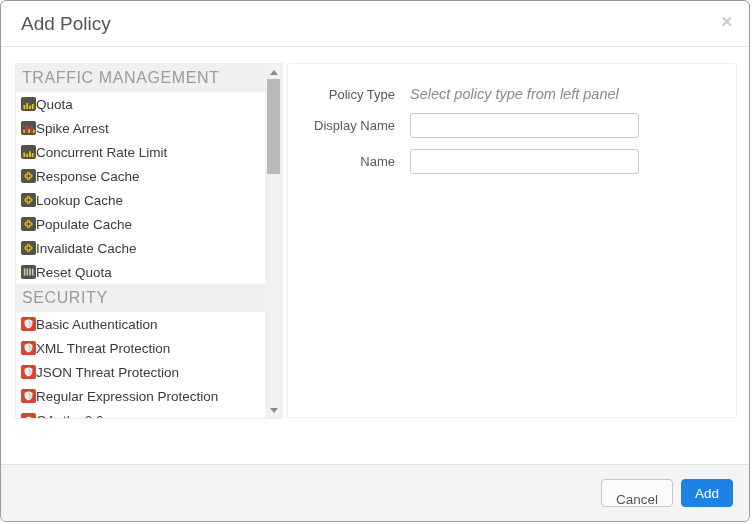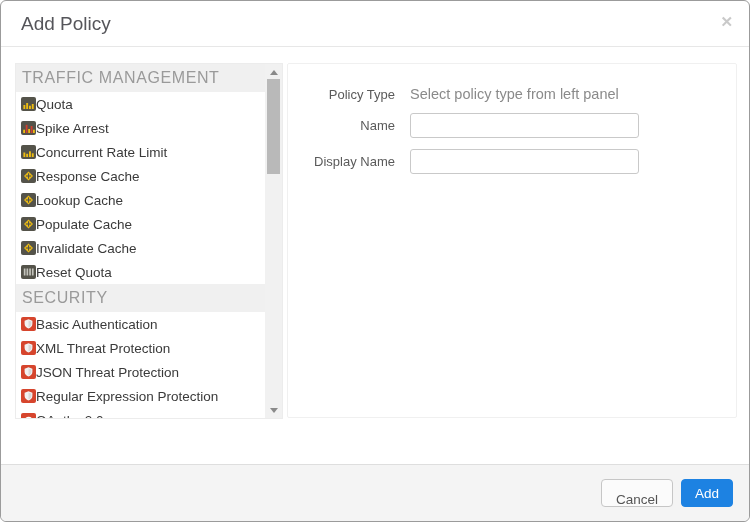--- a/index.html
+++ b/index.html
@@ -36,21 +36,21 @@
   .tri-up{width:0;height:0;border-left:4px solid transparent;border-right:4px solid transparent;border-bottom:5px solid #8a8a8a;}
   .tri-down{width:0;height:0;border-left:4px solid transparent;border-right:4px solid transparent;border-top:5px solid #8a8a8a;}
   .sb-thumb{position:absolute;left:2px;right:2px;top:15px;height:95px;background:#b9b9b9;cursor:pointer;}
   
   .form-panel{
     position:absolute;left:286px;top:62px;width:450px;height:355px;
     border:1px solid #f0f0f0;border-radius:2px;background:#fff;padding-top:22px;
   }
   .form-row{display:flex;align-items:center;margin-bottom:11px;}
   .form-label{width:107px;text-align:right;margin-right:15px;color:#5a5a5a;font-size:13px;flex:none;}
-  .policy-type-value{font-size:14.5px;color:#8a8a8a;}
+  .policy-type-value{font-size:14.5px;font-style:italic;color:#8a8a8a;}
   .text-input{
     width:229px;height:25px;border:1px solid #c9c9c9;border-radius:3px;
     font-size:13px;padding:0 7px;color:#333;outline:none;font-family:"Liberation Sans",sans-serif;
   }
   
   .dlg-footer{
     position:absolute;left:0;right:0;bottom:0;height:57px;background:#f4f4f4;border-top:1px solid #dedede;
     display:flex;align-items:center;justify-content:flex-end;gap:8px;padding-right:16px;
     border-radius:0 0 5px 5px;
   }
@@ -225,25 +225,25 @@
         </div>
     </div>
   </div>
 
   <div class="form-panel">
     <div class="form-row">
       <div class="form-label">Policy Type</div>
       <div class="policy-type-value">Select policy type from left panel</div>
     </div>
     <div class="form-row">
+      <div class="form-label">Display Name</div>
+      <input class="text-input" type="text" value="" style="">
+    </div>
+    <div class="form-row">
       <div class="form-label">Name</div>
-      <input class="text-input" type="text" value="" style="">
-    </div>
-    <div class="form-row">
-      <div class="form-label">Display Name</div>
       <input class="text-input" type="text" value="" style="">
     </div>
   </div>
 
   <div class="dlg-footer">
     <button class="btn btn-cancel">Cancel</button>
     <button class="btn btn-add">Add</button>
   </div>
 
 </div>

